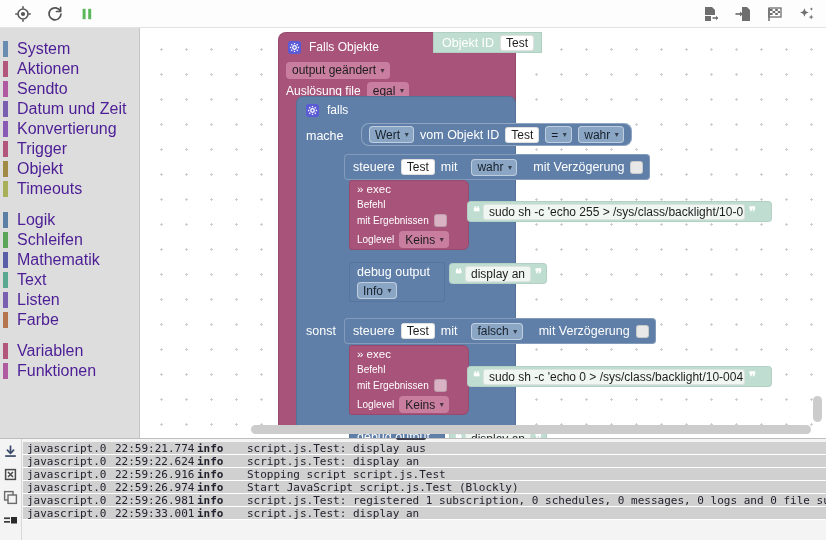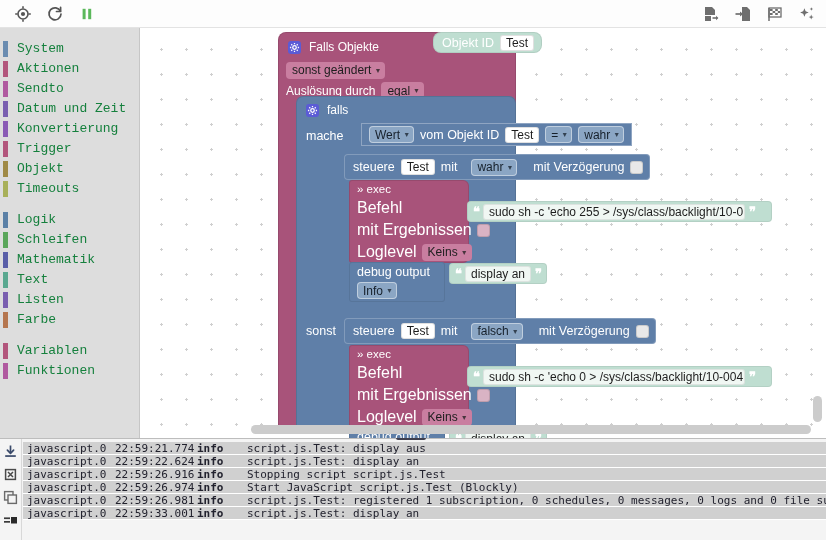--- a/index.html
+++ b/index.html
@@ -30,21 +30,21 @@
     overflow: hidden;
   }
   .tb-row {
     position: relative; height: 20px; display: flex; align-items: center;
     padding-left: 17px; cursor: pointer;
   }
   .tb-row .swatch {
     position: absolute; left: 3px; top: 2px; width: 5px; height: 16px;
   }
   .tb-row .lbl {
-    font-size: 13px; color: #15803d; line-height: 20px; white-space: nowrap; font-family: Liberation Mono, monospace;
+    font-size: 16px; color: #4c1d95; line-height: 20px; white-space: nowrap;
   }
   .tb-gap { height: 11px; }
 
   
   #workspace {
     position: absolute; left: 141px; top: 28px; width: 685px; height: 410px;
     background-color: #ffffff;
     background-image: radial-gradient(#cfcfcf 1px, transparent 1.1px);
     background-size: 25px 25px;
     background-position: 8px 9px;
@@ -98,40 +98,40 @@
     box-shadow: inset 0 0 0 1px rgba(0,0,0,.10);
   }
   #evt-r1 { position:absolute; left:10px; top:8px; display:flex; align-items:center; gap:8px; }
   #evt-r2 { position:absolute; left:8px; top:28px; }
   #evt-r3 { position:absolute; left:8px; top:50px; display:flex; align-items:center; gap:6px; }
   .f-mauve { background: #c97ea0; color: #1d1d1d; }
 
   
   #objid {
     left: 292px; top: 4px; height: 21px;
-    background: #bfded1; border-radius: 8px;
+    background: #bfded1; border-radius: 0;
     display: flex; align-items: center; gap: 6px; padding: 0 8px 0 9px;
     box-shadow: inset 0 0 0 1px rgba(0,0,0,.07);
   }
   #objid .t { font-size: 12.5px; color: #ffffff; }
 
   
   #ifblk {
     left: 155px; top: 68px; width: 220px; height: 336px;
     background: #5f7fa8; border-radius: 7px;
     box-shadow: inset 0 0 0 1px rgba(0,0,0,.10);
   }
   #if-r1 { position:absolute; left:10px; top:7px; display:flex; align-items:center; gap:8px; }
   #if-mache { position:absolute; left:10px; top:33px; font-size:12.5px; color:#fff; }
   #if-sonst { position:absolute; left:10px; top:228px; font-size:12.5px; color:#fff; }
 
   
   #cond {
     position:absolute; left:220px; top:95px; height:23px;
-    background:#5f7fa8; border-radius:0; display:flex; align-items:center;
+    background:#5f7fa8; border-radius:8px; display:flex; align-items:center;
     gap:6px; padding:0 8px;
     box-shadow: inset 0 0 0 1px rgba(255,255,255,.30);
     z-index: 12;
   }
   #cond .w { color:#fff; font-size:12.5px; white-space:nowrap; }
   .f-slate { background:#8ba6c4; color:#16202b; box-shadow: inset 0 0 0 1px rgba(255,255,255,.45); }
 
   
   .ctrl {
     position:absolute; height:26px; background:#5f7fa8;
@@ -142,21 +142,21 @@
   .ctrl .w { color:#fff; font-size:12.5px; white-space:nowrap; }
 
   
   .exec {
     position:absolute; width:120px; background:#a8537a;
     border-radius:3px 6px 6px 3px; z-index:10;
     box-shadow: inset 0 0 0 1px rgba(0,0,0,.10);
   }
   .exec .hdr { font-size:11.5px; color:#ffffff; padding:3px 0 2px 8px; }
   .exec .row { display:flex; align-items:center; gap:5px; padding:2px 0 2px 8px; }
-  .exec .row .w { font-size:16px; color:#ffffff; white-space:nowrap; }
+  .exec .row .w { font-size:10px; color:#ffffff; white-space:nowrap; }
 
   
   .dbg {
     position:absolute; width:96px; background:#5f7fa8;
     border-radius:3px; z-index:10;
     box-shadow: inset 0 0 0 1px rgba(0,0,0,.08);
   }
   .dbg .row { display:flex; align-items:center; gap:4px; padding:3px 0 2px 8px; }
   .dbg .row .w { font-size:12.5px; color:#ffffff; white-space:nowrap; }
   .dbg .row2 { padding:1px 0 3px 8px; }
@@ -357,26 +357,26 @@
             <g stroke="#fff" stroke-width="1.5">
               <path d="M6.5 1.1v1.6M6.5 10.3v1.6M1.1 6.5h1.6M10.3 6.5h1.6"></path>
               <path d="M2.7 2.7l1.1 1.1M9.2 9.2l1.1 1.1M10.3 2.7L9.2 3.8M3.8 9.2l-1.1 1.1"></path>
             </g>
           </svg>
         </span>
         <span class="blbl">Falls Objekte</span>
       </div>
       <div id="evt-r2">
         <span class="fld f-mauve">
-          <span>sonst geändert</span>
+          <span>output geändert</span>
           <span class="cv">▼</span>
         </span>
       </div>
       <div id="evt-r3">
-        <span class="blbl">Auslösung durch</span>
+        <span class="blbl">Auslösung file</span>
         <span class="fld f-mauve">
           <span>egal</span>
           <span class="cv">▼</span>
         </span>
       </div>
     </div>
 
     <div class="blk" id="objid">
       <span class="t">Objekt ID</span>
       <span class="vbox">Test</span>

